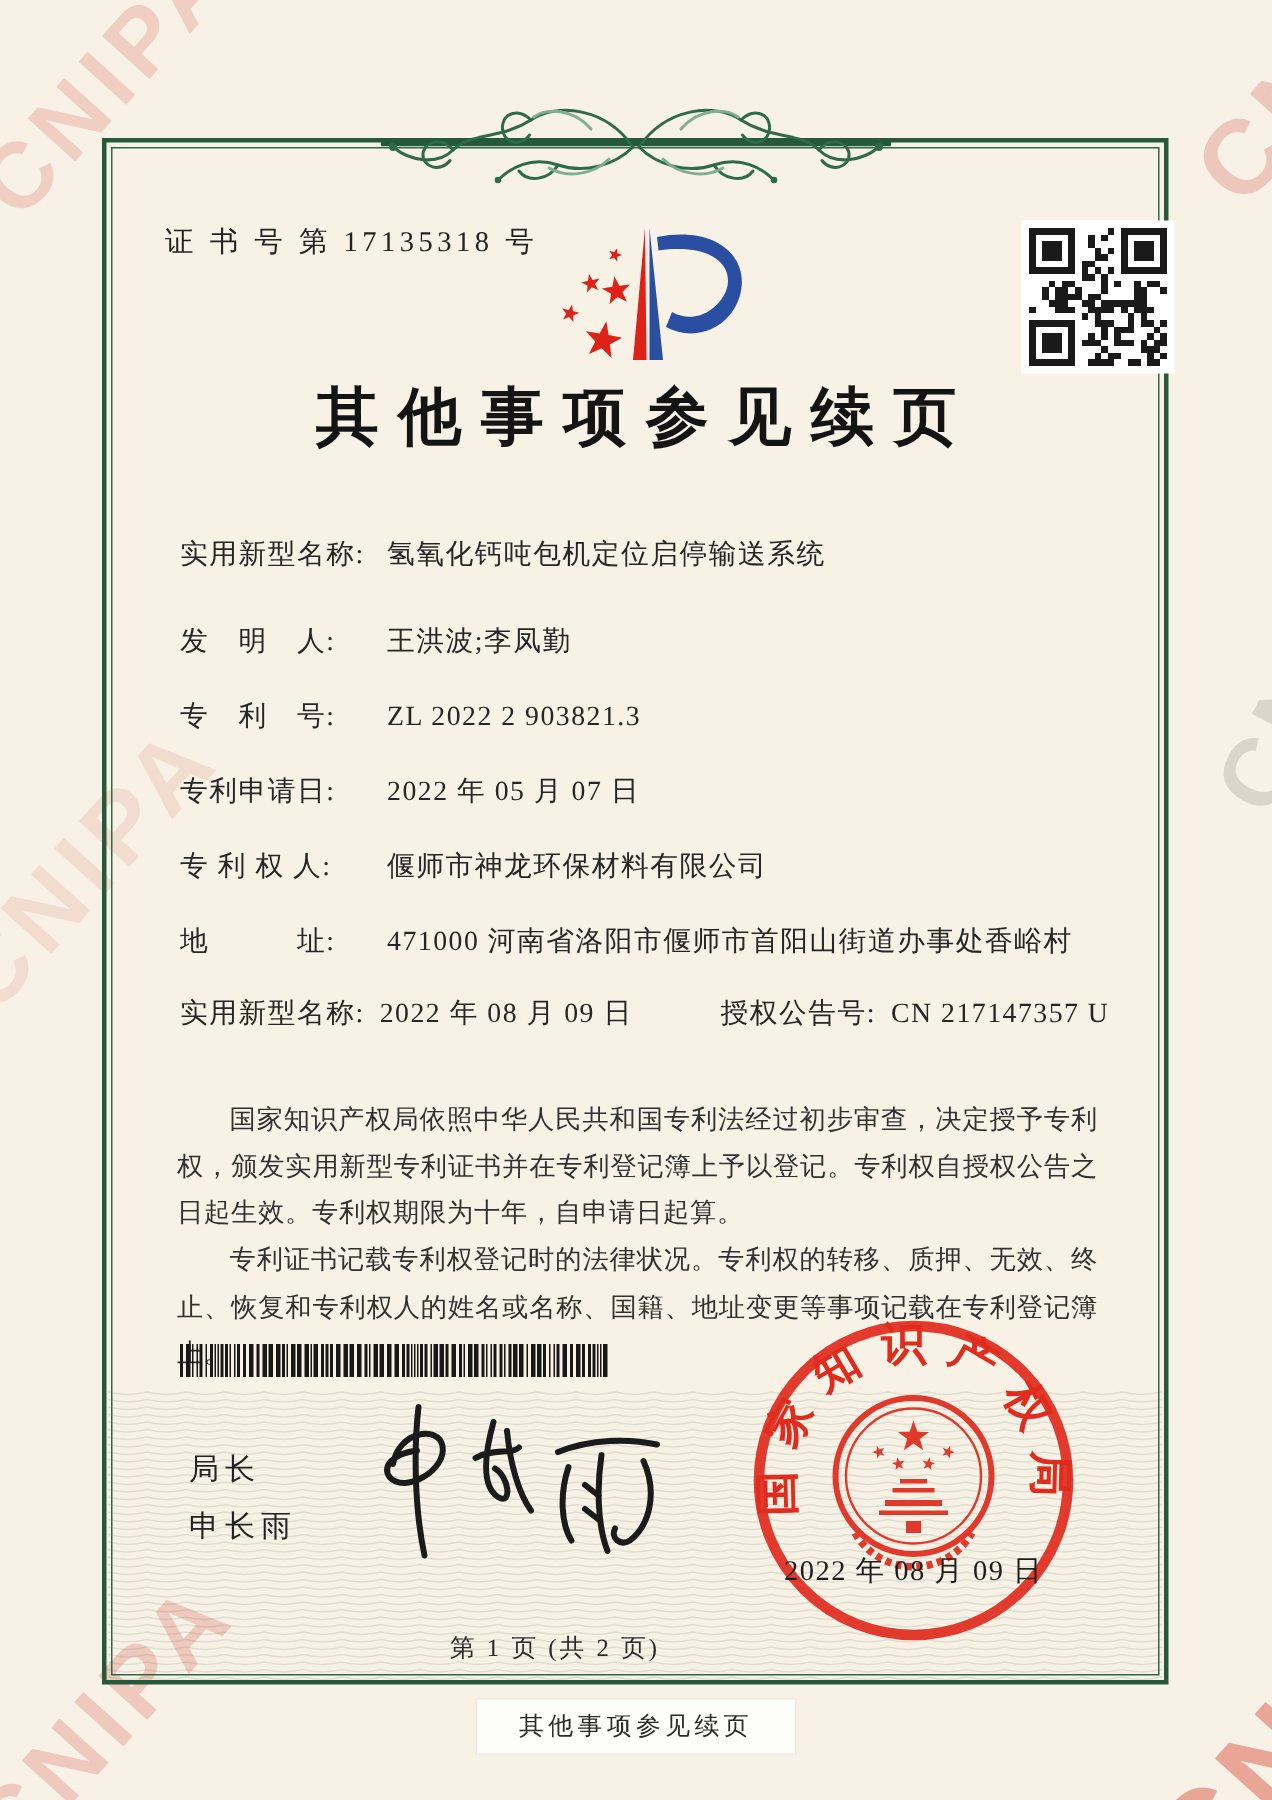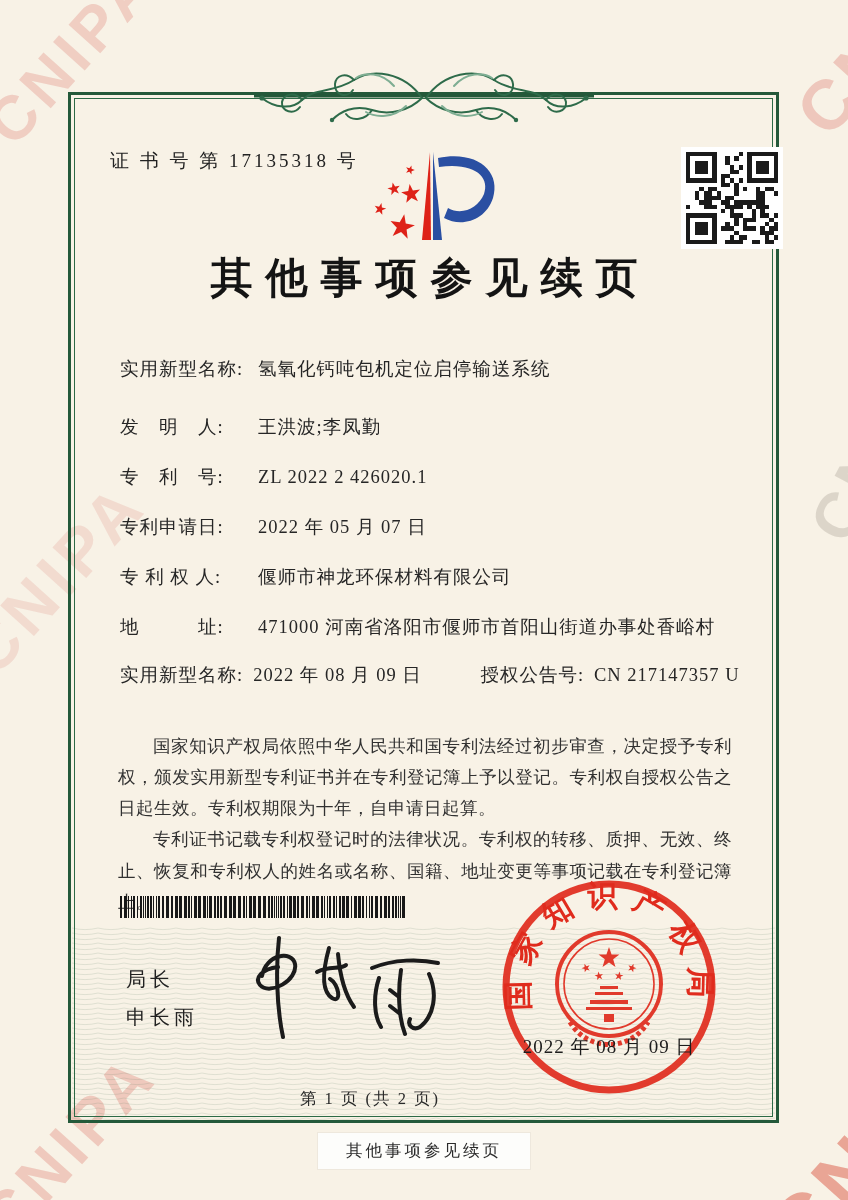--- a/index.html
+++ b/index.html
@@ -402,21 +402,21 @@
 
   <div class="doc-title">其他事项参见续页</div>
 
   <div class="field-row" style="top:356px">
     <span class="flabel">实用新型名称:</span><span class="fvalue">氢氧化钙吨包机定位启停输送系统</span>
   </div>
   <div class="field-row" style="top:414px">
     <span class="flabel">发　明　人:</span><span class="fvalue">王洪波;李凤勤</span>
   </div>
   <div class="field-row" style="top:464px">
-    <span class="flabel">专　利　号:</span><span class="fvalue">ZL 2022 2 426020.1</span>
+    <span class="flabel">专　利　号:</span><span class="fvalue">ZL 2022 2 903821.3</span>
   </div>
   <div class="field-row" style="top:514px">
     <span class="flabel">专利申请日:</span><span class="fvalue">2022 年 05 月 07 日</span>
   </div>
   <div class="field-row" style="top:564px">
     <span class="flabel">专 利 权 人:</span><span class="fvalue">偃师市神龙环保材料有限公司</span>
   </div>
   <div class="field-row" style="top:614px">
     <span class="flabel">地　　　址:</span><span class="fvalue">471000 河南省洛阳市偃师市首阳山街道办事处香峪村</span>
   </div>

